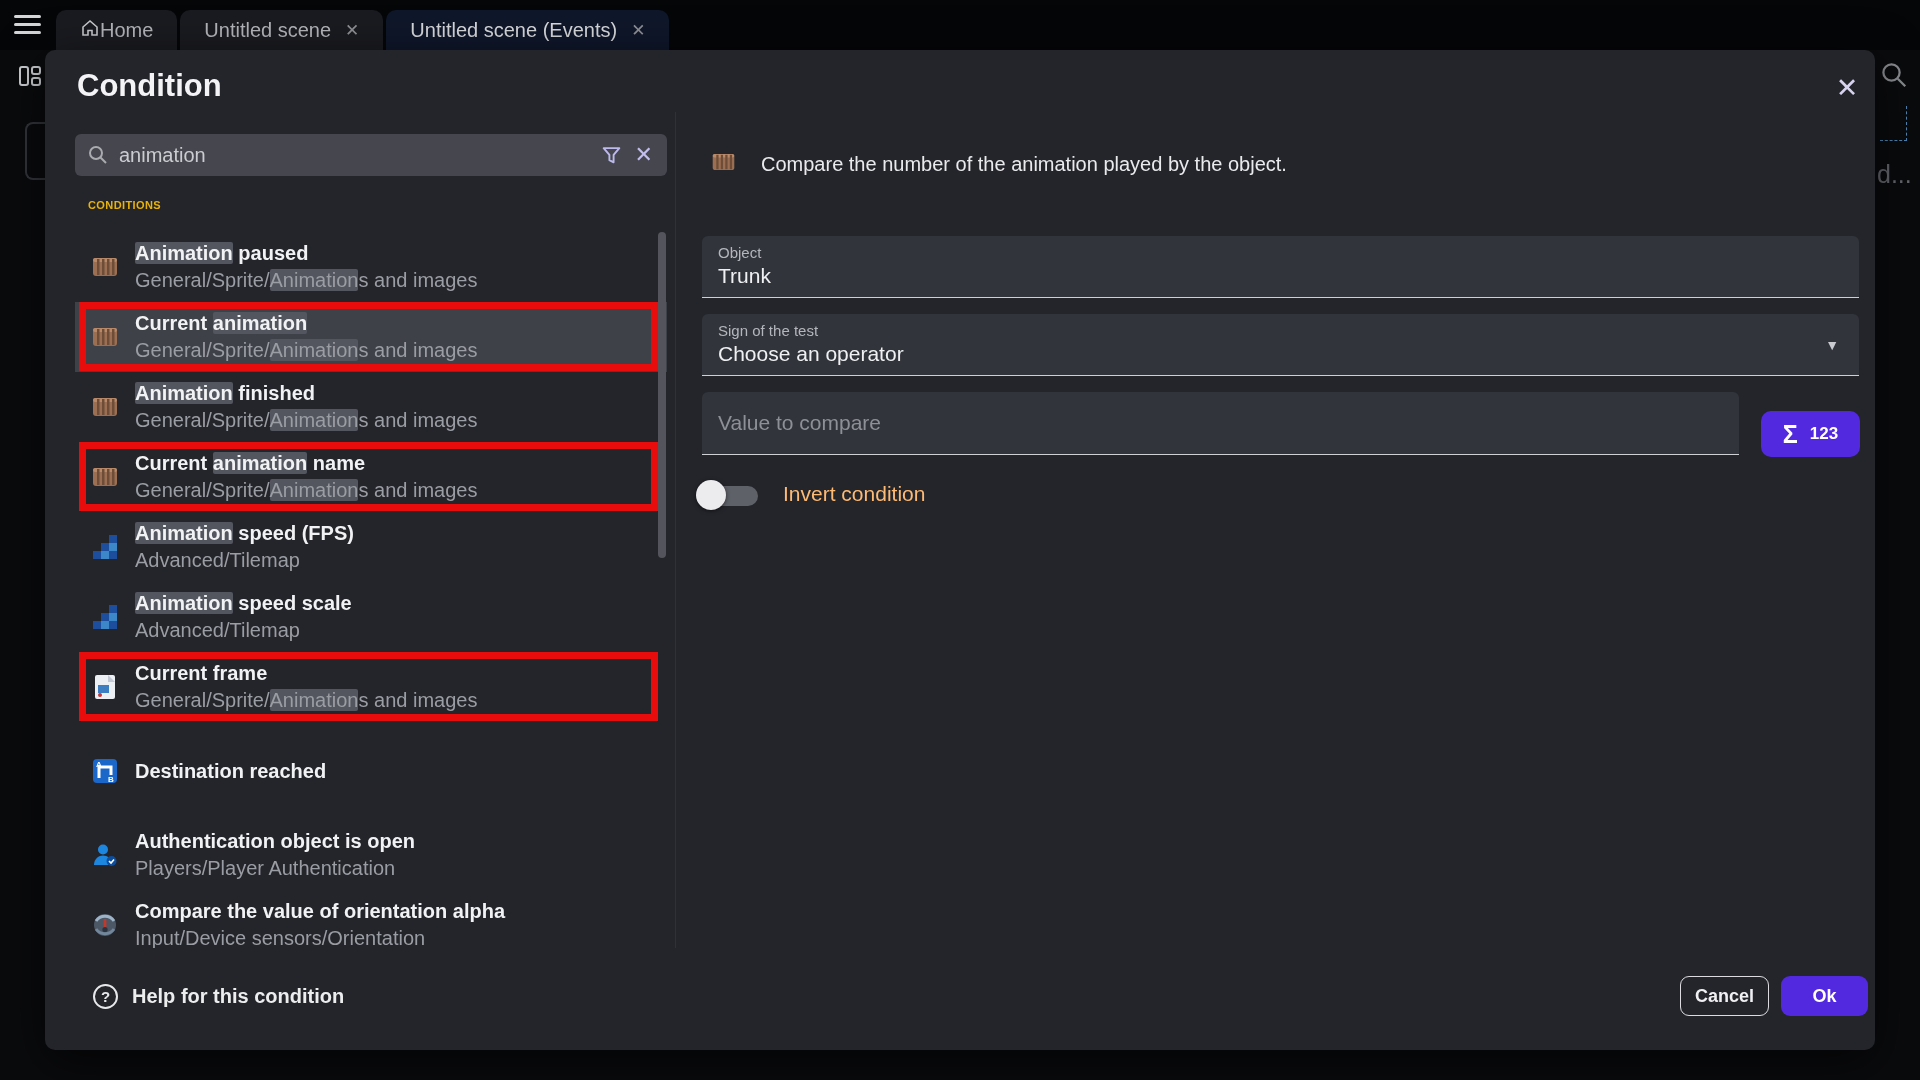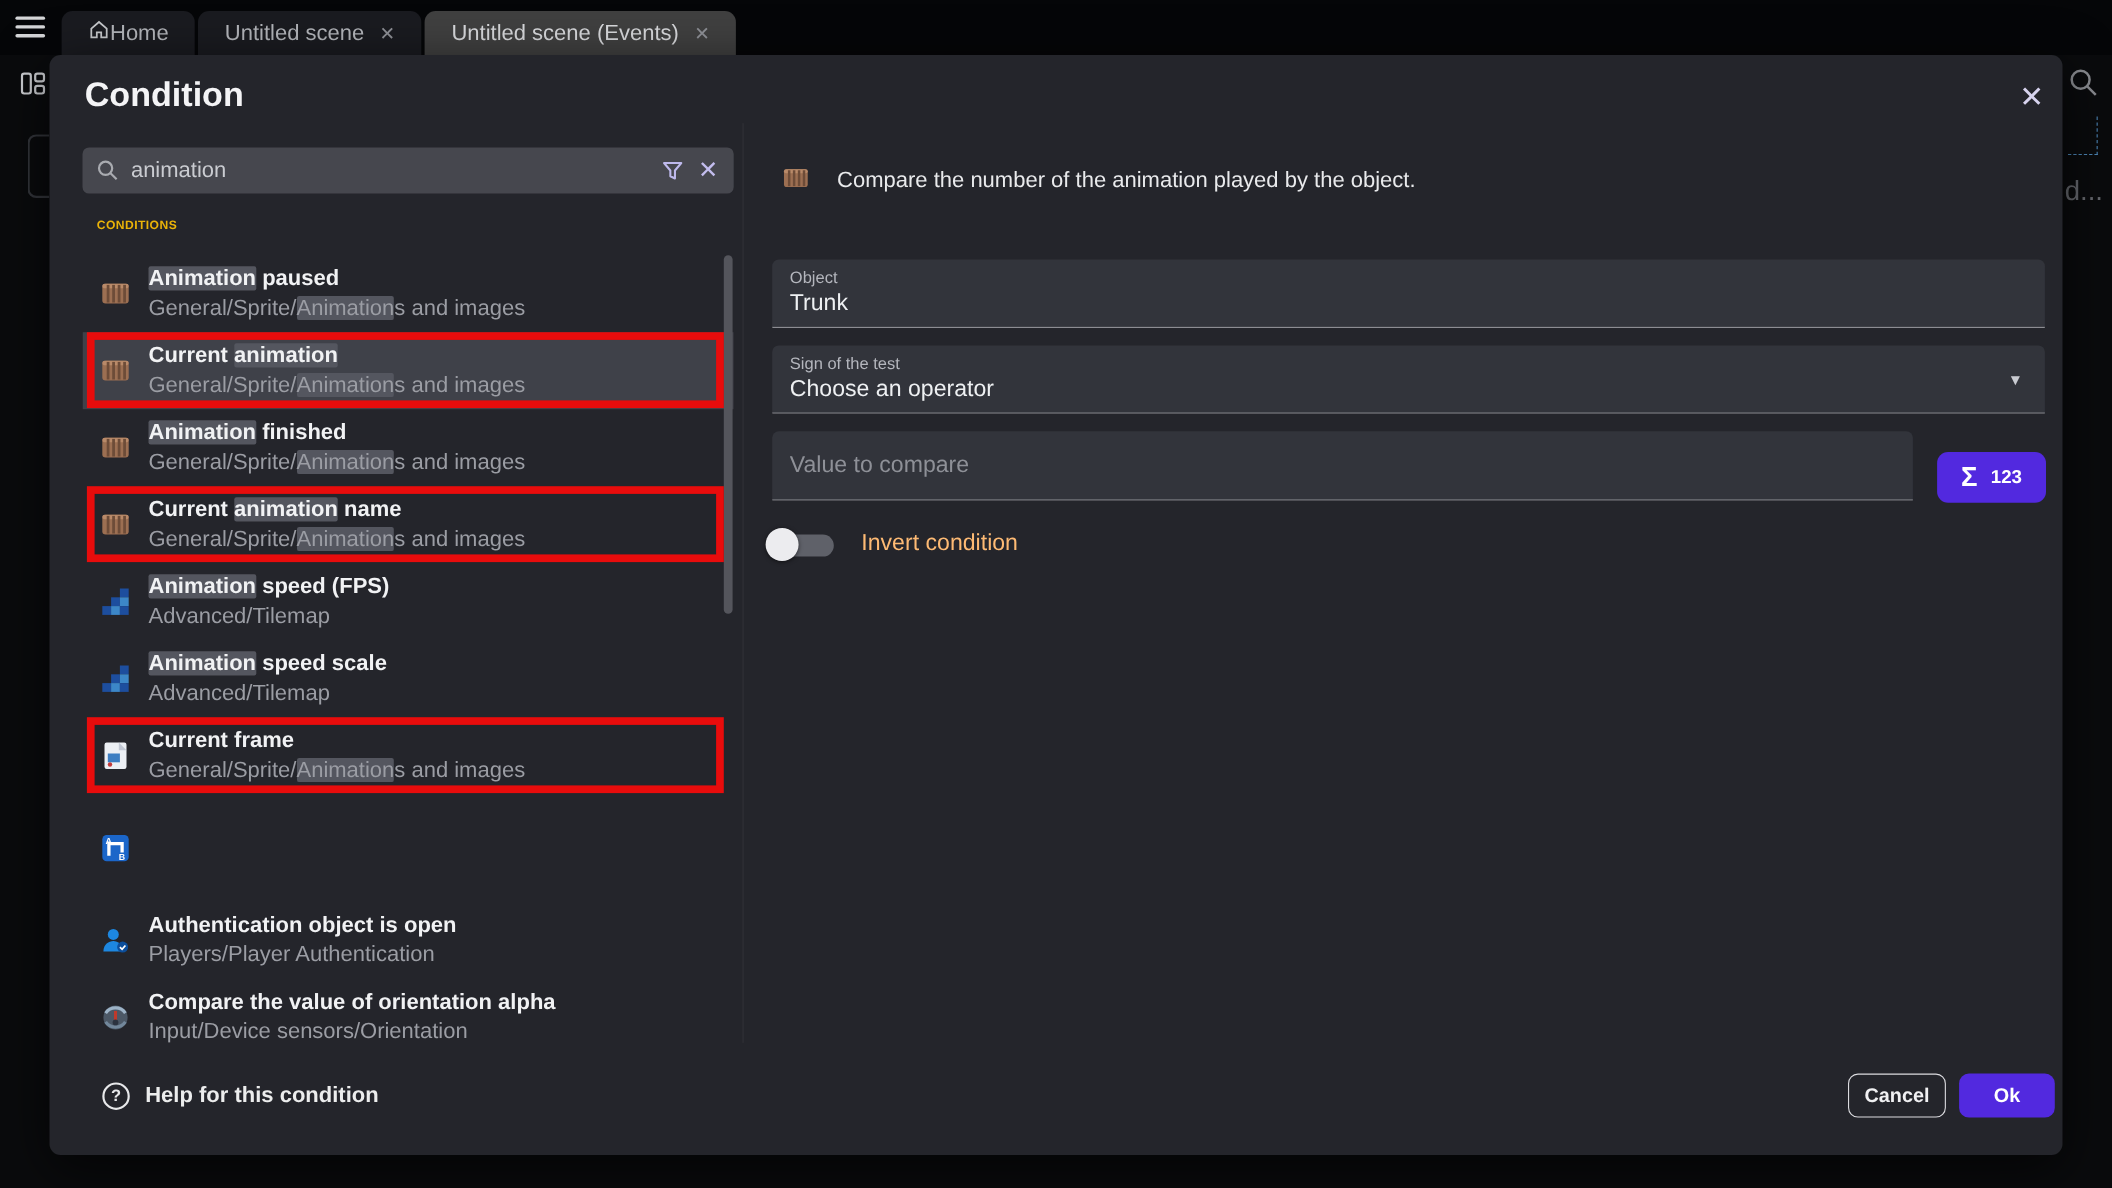--- a/index.html
+++ b/index.html
@@ -13,21 +13,21 @@
   
   .topbar { position:absolute; left:0; top:0; width:1920px; height:50px; background:#050608; }
   .hamburger { position:absolute; left:14px; top:15px; width:27px; height:20px; cursor:pointer; }
   .hamburger span { display:block; height:3px; background:#d5d6d8; border-radius:2px; margin-bottom:5px; }
   .tabs { position:absolute; left:56px; top:10px; height:40px; display:flex; gap:3px; }
   .tab {
     height:40px; background:#1a1b20; border-radius:10px 10px 0 0;
     display:flex; align-items:center; gap:0; padding:0 24px;
     font-size:20px; color:#b4b6bb; white-space:nowrap; cursor:pointer;
   }
-  .tab.active { background:#404040; color:#d9dadd; }
+  .tab.active { background:#0f172a; color:#d9dadd; }
   .tab .tab-close { font-size:17px; color:#8f9197; margin-left:14px; cursor:pointer; }
   
   .rail-grid-icon { position:absolute; left:17px; top:63px; }
   .rail-fragment { position:absolute; left:25px; top:122px; width:20px; height:58px;
     border:2px solid #33353b; border-right:none; border-radius:8px 0 0 8px; }
   
   .strip-search { position:absolute; left:1879px; top:60px; }
   .strip-dash { position:absolute; left:1880px; top:106px; width:27px; height:35px;
     border-right:1px dashed #4d87b8; border-bottom:1px dashed #4d87b8; }
   .strip-text { position:absolute; left:1877px; top:160px; font-size:25px; color:#66686e; }
@@ -292,20 +292,21 @@
       <div class="cond-row tall">
         <span class="cond-icon">
           <svg width="28" height="28" viewBox="0 0 28 28">
             <rect x="2" y="2" width="24" height="24" rx="4" fill="#1b66c9"></rect>
             <path d="M8 21 V10 H20 V18" stroke="#fff" stroke-width="3" fill="none"></path>
             <text x="5" y="10" font-size="8" fill="#fff" font-weight="bold" font-family="Liberation Sans, sans-serif">A</text>
             <text x="17" y="25" font-size="8" fill="#fff" font-weight="bold" font-family="Liberation Sans, sans-serif">B</text>
           </svg>
         </span>
         <span class="cond-text">
+          <div class="cond-title"><span>Destination reached</span></div>
         </span>
       </div>
       <div class="cond-row">
         <span class="cond-icon">
           <svg width="28" height="28" viewBox="0 0 28 28">
             <circle cx="12" cy="8.5" r="5" fill="#1d87e0"></circle>
             <path d="M3 24 c0-6.5 5-9.5 9-9.5 s9 3 9 9.5 Z" fill="#1d87e0"></path>
             <circle cx="20.5" cy="20" r="5" fill="#0c4e9b"></circle>
             <path d="M18 20 l2 2 l3-3.5" stroke="#fff" stroke-width="1.6" fill="none"></path>
           </svg>

